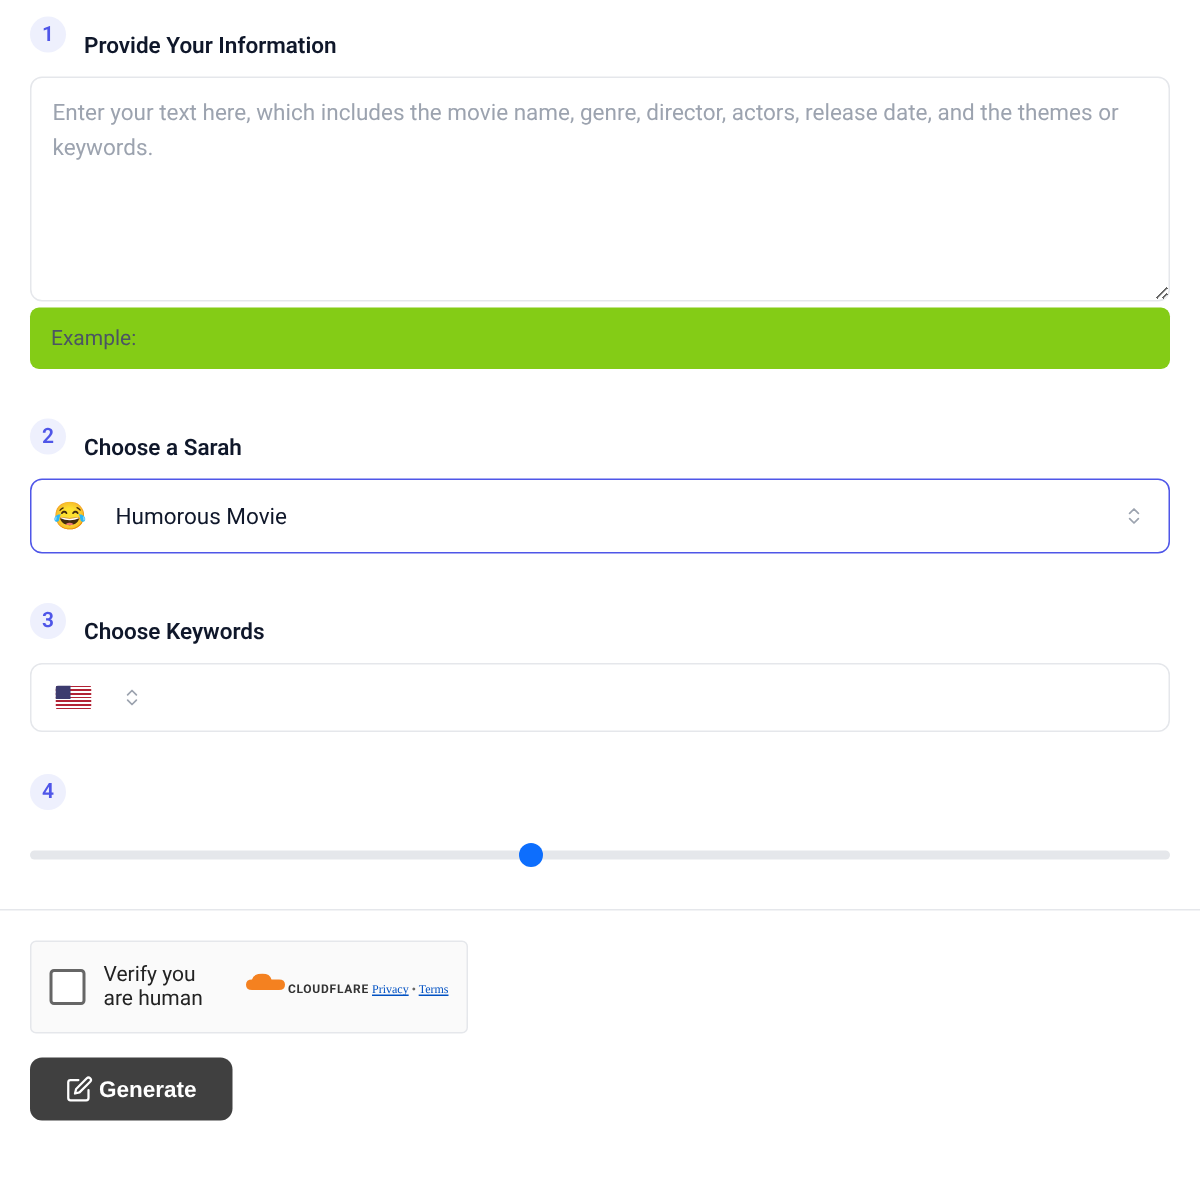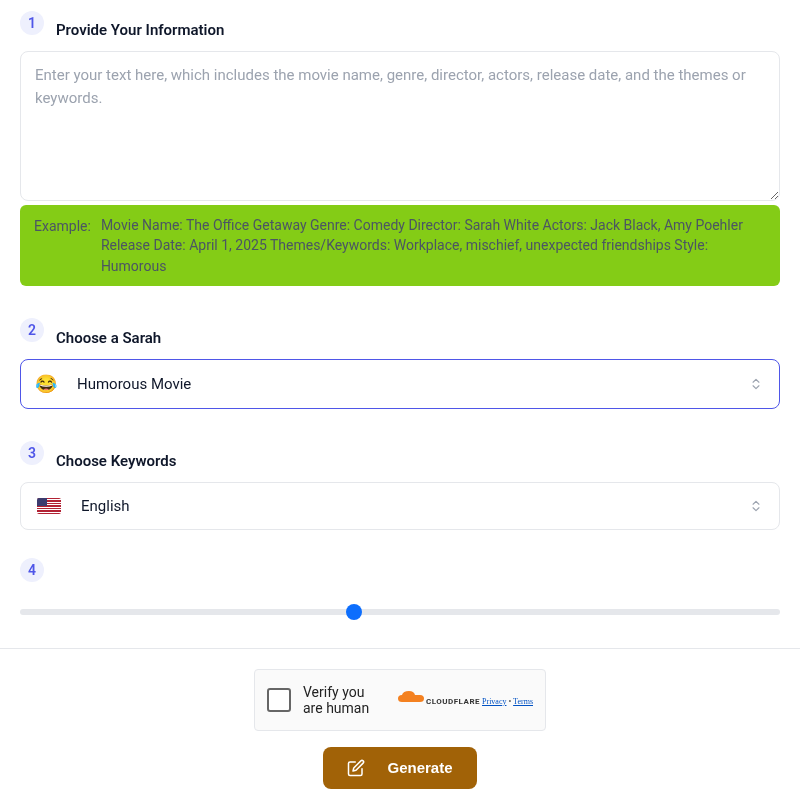--- a/index.html
+++ b/index.html
@@ -159,21 +159,21 @@
       cursor: pointer;
     }
     .divider {
       border: none;
       border-top: 1px solid #e5e7eb;
       margin: 26px -20px 20px -20px;
     }
     .bottom-area {
       display: flex;
       flex-direction: column;
-      align-items: center;
+      align-items: flex-start;
       gap: 16px;
     }
     .captcha-widget {
       border: 1px solid #e5e7eb;
       background: #fafafa;
       border-radius: 4px;
       width: 292px;
       height: 62px;
       display: flex;
       align-items: center;
@@ -223,49 +223,48 @@
       font-family: Liberation Serif, serif;
     }
     .captcha-links span {
       text-decoration: underline;
     }
     .captcha-sep {
       color: #666;
       text-decoration: none !important;
     }
     .generate-btn {
-      background: #a16207;
+      background: #404040;
       color: #fff;
       border: none;
       border-radius: 8px;
       padding: 12px 24px;
       font-size: 15px;
       font-weight: 600;
       cursor: pointer;
       display: flex;
       align-items: center;
-      gap: 22px;
+      gap: 4px;
     }
     .generate-icon {
       width: 18px;
       height: 18px;
     }
   </style>
 </head>
 <body>
 
 <div class="section">
   <div class="section-header">
     <div class="step-badge">1</div>
     <div class="section-title">Provide Your Information</div>
   </div>
   <textarea class="textarea-input" placeholder="Enter your text here, which includes the movie name, genre, director, actors, release date, and the themes or keywords." style=""></textarea>
   <div class="example-box">
     <div class="example-label">Example:</div>
-    <div class="example-text">Movie Name: The Office Getaway Genre: Comedy Director: Sarah White Actors: Jack Black, Amy Poehler Release Date: April 1, 2025 Themes/Keywords: Workplace, mischief, unexpected friendships Style: Humorous</div>
   </div>
 </div>
 
 <div class="section">
   <div class="section-header">
     <div class="step-badge">2</div>
     <div class="section-title">Choose a Sarah</div>
   </div>
   <div class="select-box active">
     <span class="select-icon">😂</span>
@@ -280,21 +279,20 @@
 <div class="section">
   <div class="section-header">
     <div class="step-badge">3</div>
     <div class="section-title">Choose Keywords</div>
   </div>
   <div class="select-box">
     <span class="flag-icon">
       <span class="flag-us-stripes"></span>
       <span class="flag-us-canton"></span>
     </span>
-    <span class="select-label">English</span>
     <svg class="chevron-updown" viewBox="0 0 24 24" fill="none" stroke="currentColor" stroke-width="2" stroke-linecap="round" stroke-linejoin="round">
       <path d="M7 15l5 5 5-5"></path>
       <path d="M7 9l5-5 5 5"></path>
     </svg>
   </div>
 </div>
 
 <div class="section">
   <div class="section-header">
     <div class="step-badge">4</div>

